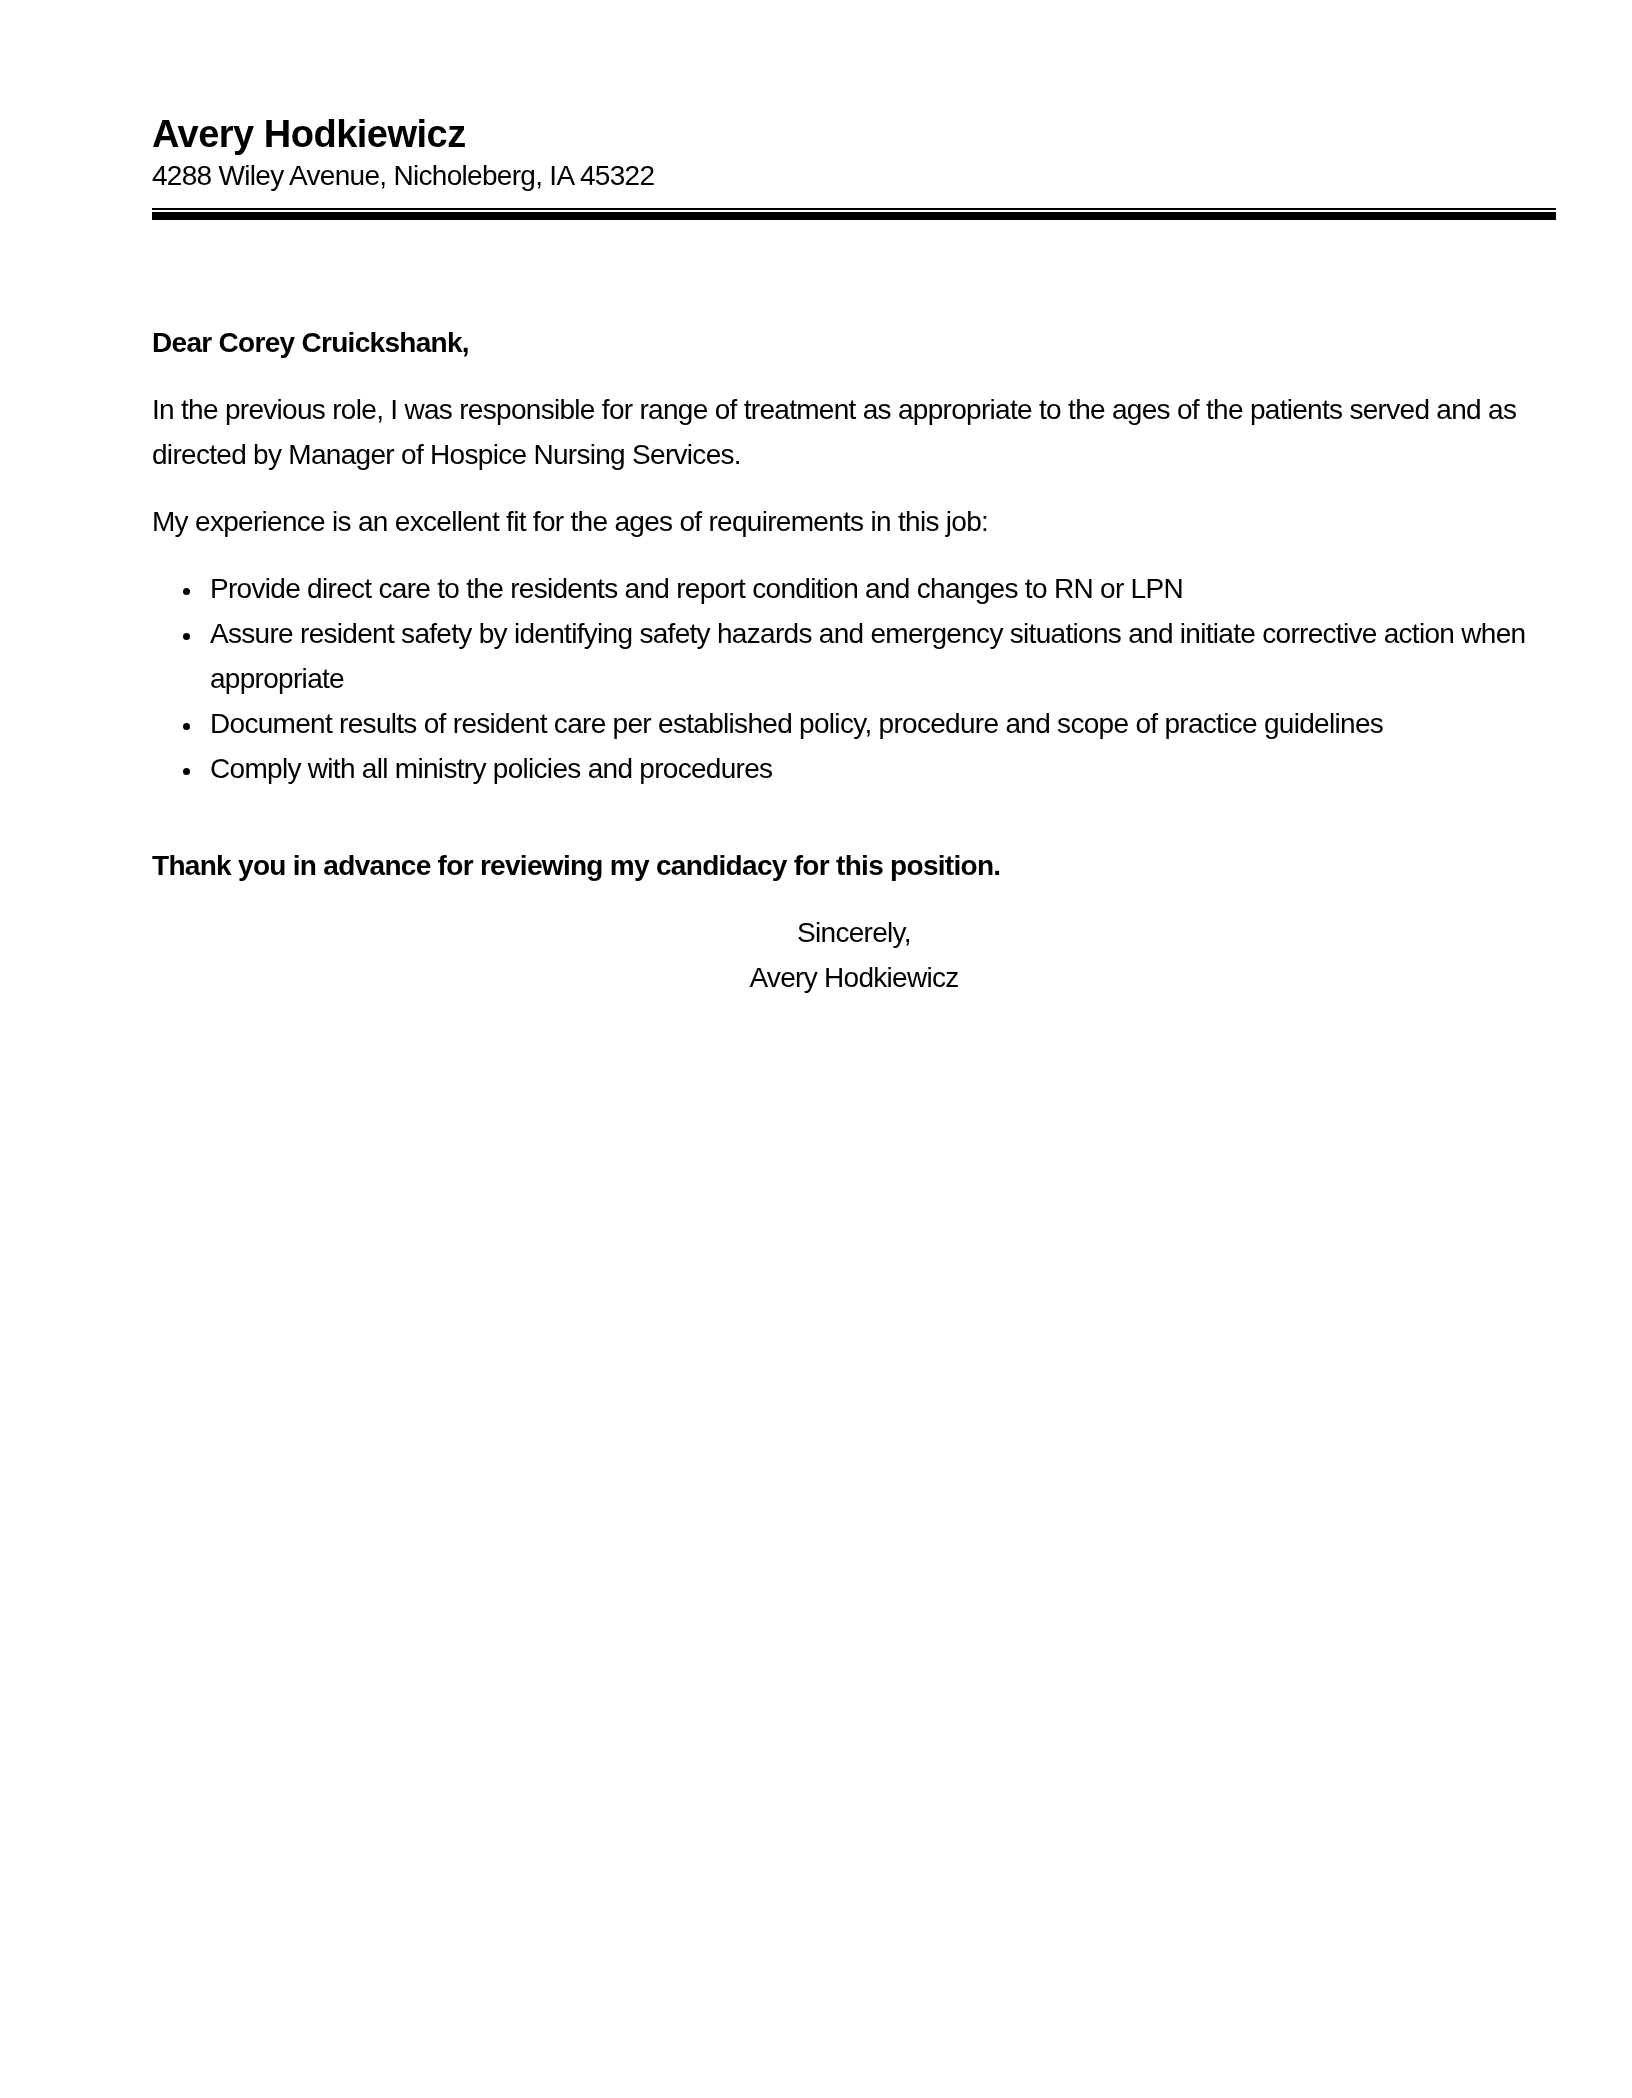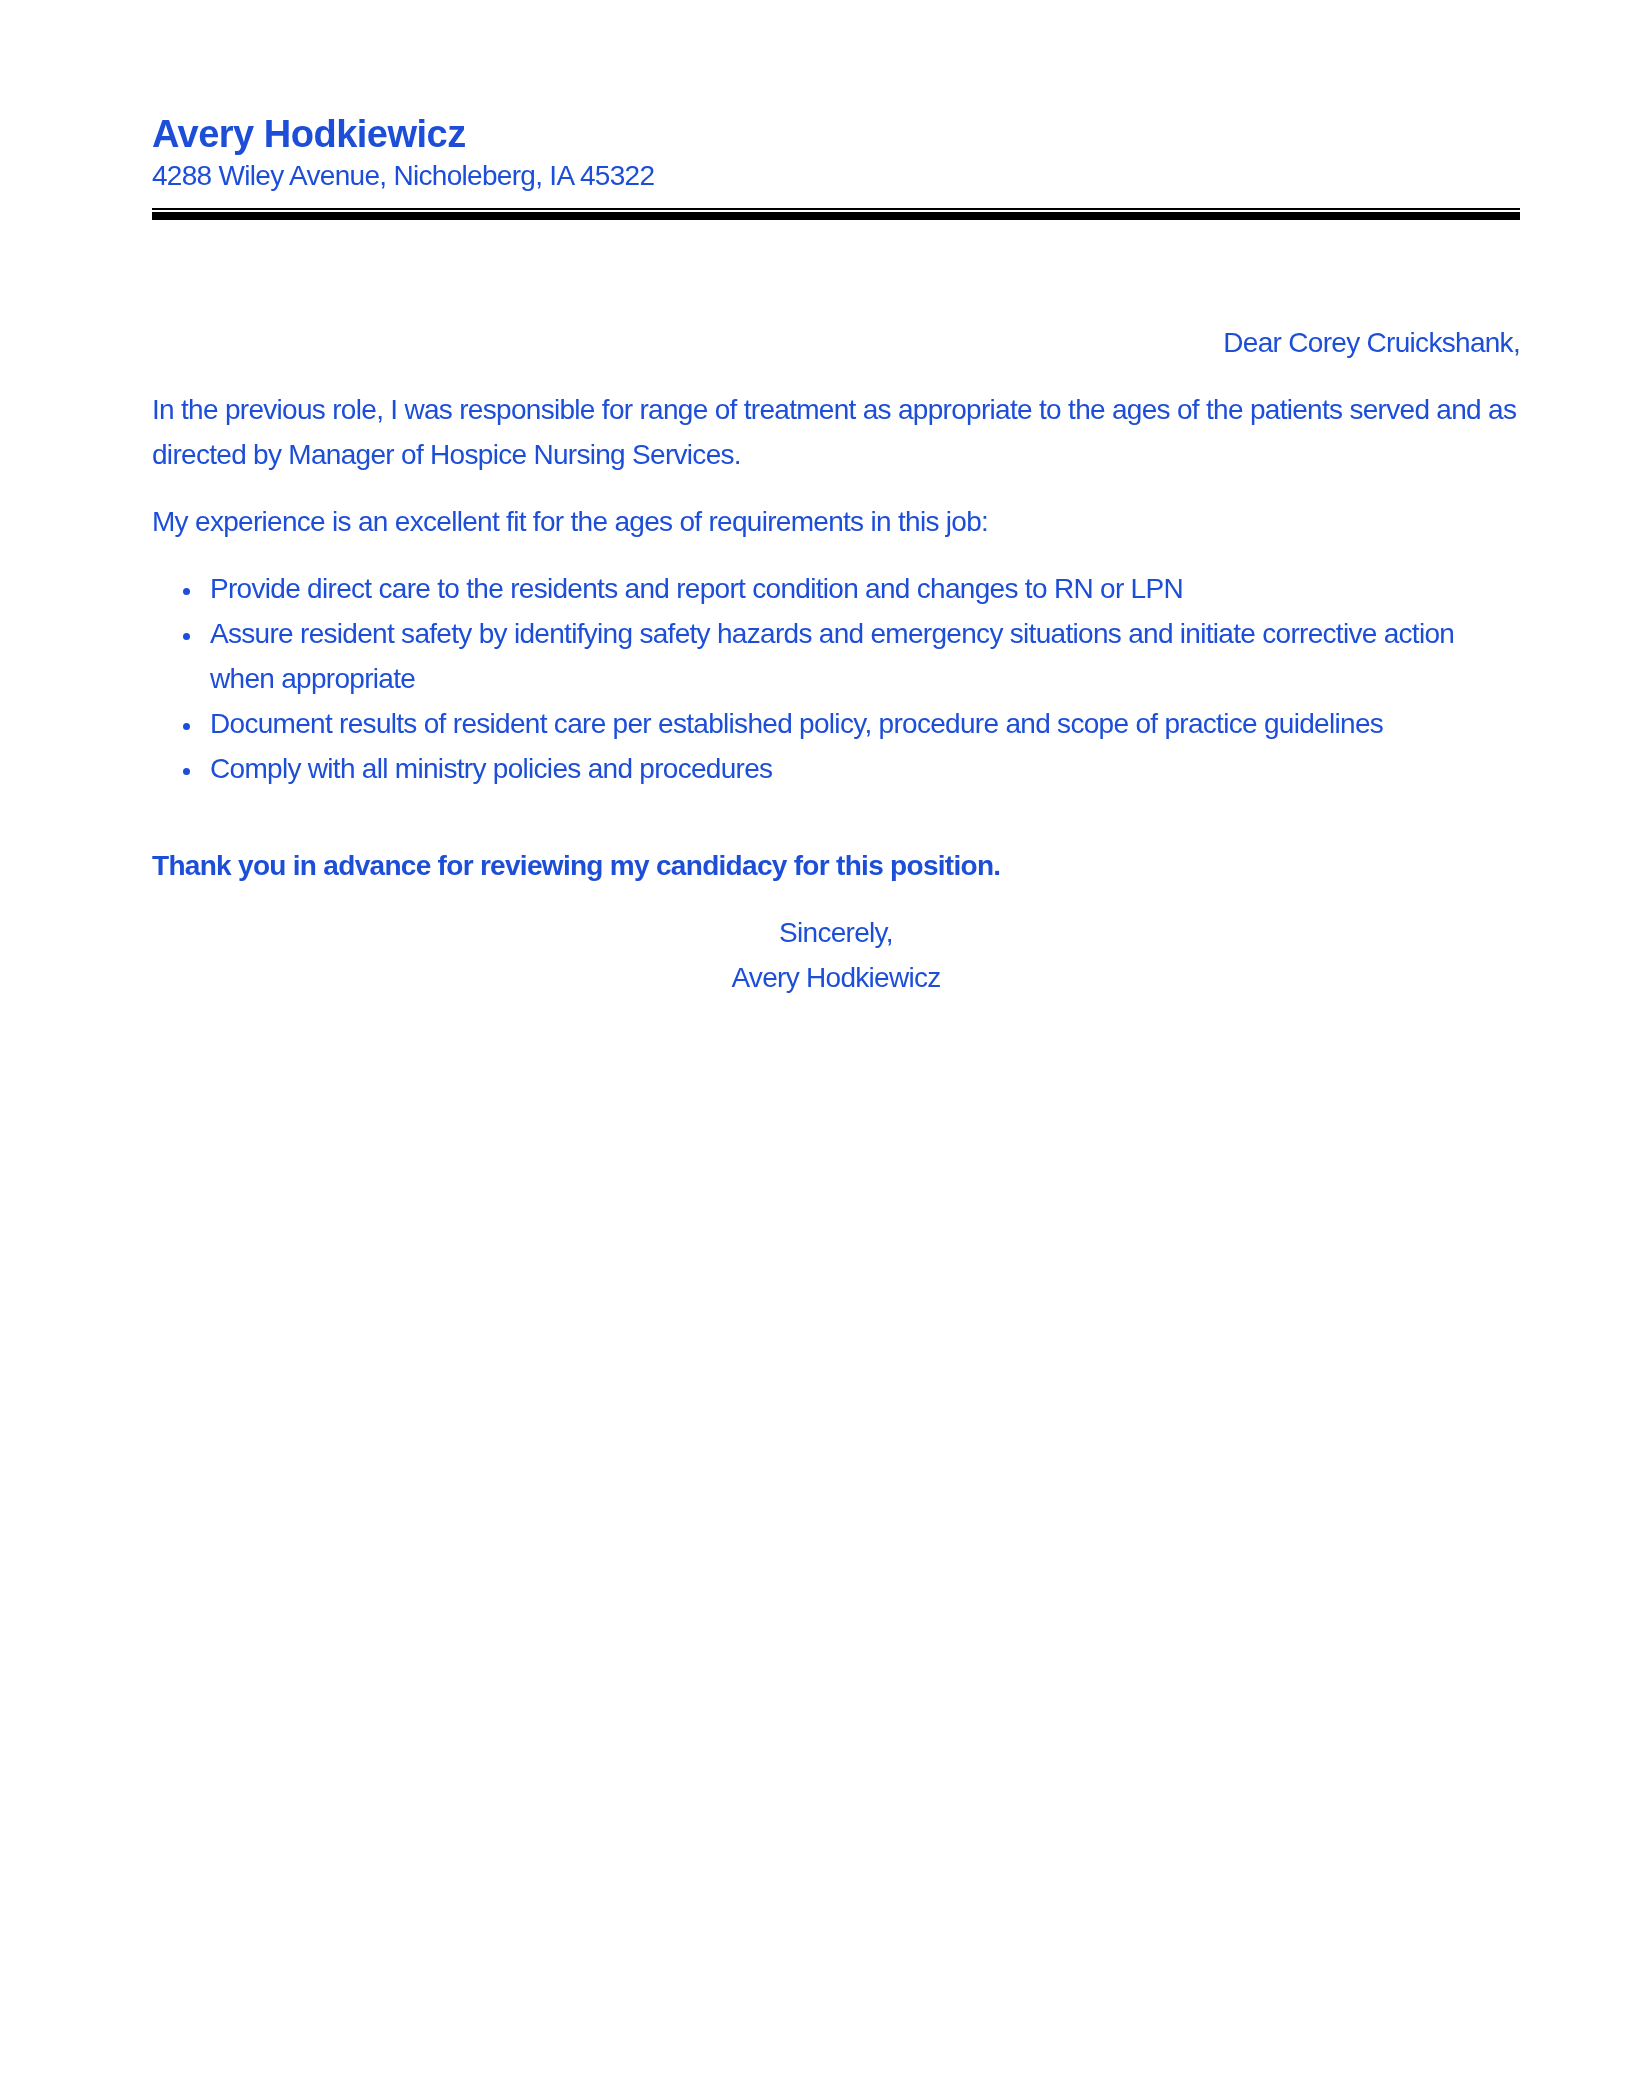--- a/index.html
+++ b/index.html
@@ -6,23 +6,23 @@
     margin: 0;
     padding: 0;
     background: #ffffff;
   }
   .page {
     position: relative;
     width: 1632px;
     height: 2098px;
     background: #ffffff;
     box-sizing: border-box;
-    padding: 112px 112px 0 152px;
+    padding: 112px 76px 0 152px;
     font-family: "Liberation Sans", sans-serif;
-    color: #1d4ed8;
+    color: #000000;
   }
   .sender-name {
     font-size: 38px;
     font-weight: 700;
     line-height: 44px;
     letter-spacing: -0.5px;
   }
   .sender-address {
     font-size: 28px;
     font-weight: 400;
@@ -46,22 +46,21 @@
     height: 8px;
     background: #000000;
   }
   .letter-body p {
     margin: 0 0 22px 0;
     font-size: 28px;
     line-height: 45px;
     letter-spacing: -0.7px;
   }
   .greeting {
-    font-weight: 400;
-    text-align: right;
+    font-weight: 700;
   }
   .closing-emphasis {
     font-weight: 700;
   }
   ul.requirements-list {
     margin: 0 0 52px 0;
     padding: 0 0 0 52px;
     font-size: 28px;
     line-height: 45px;
     letter-spacing: -0.7px;

